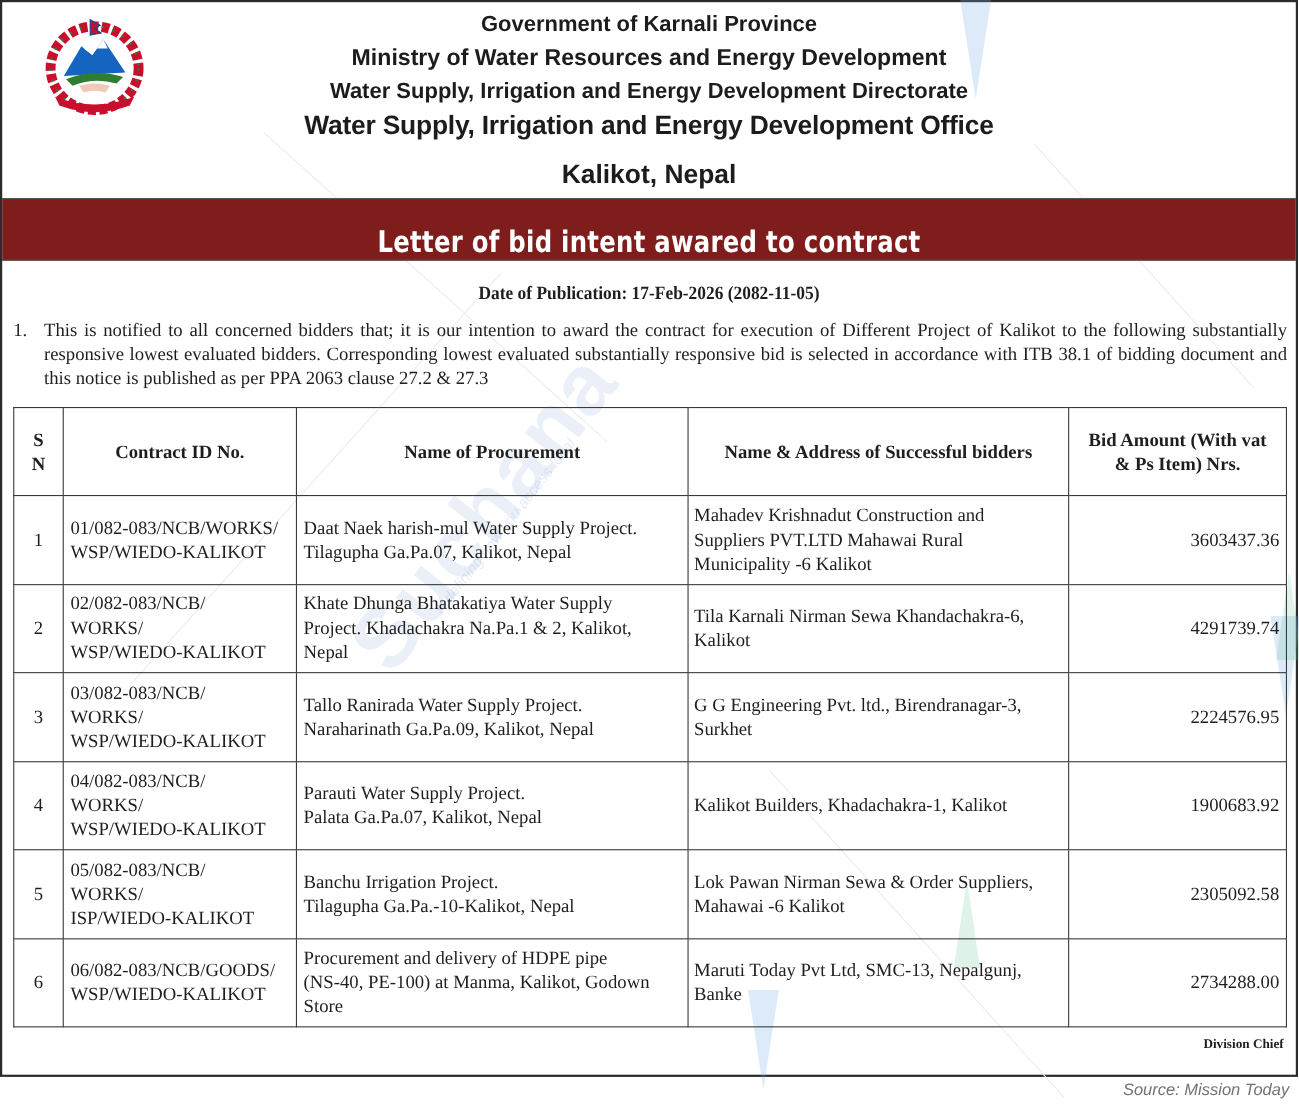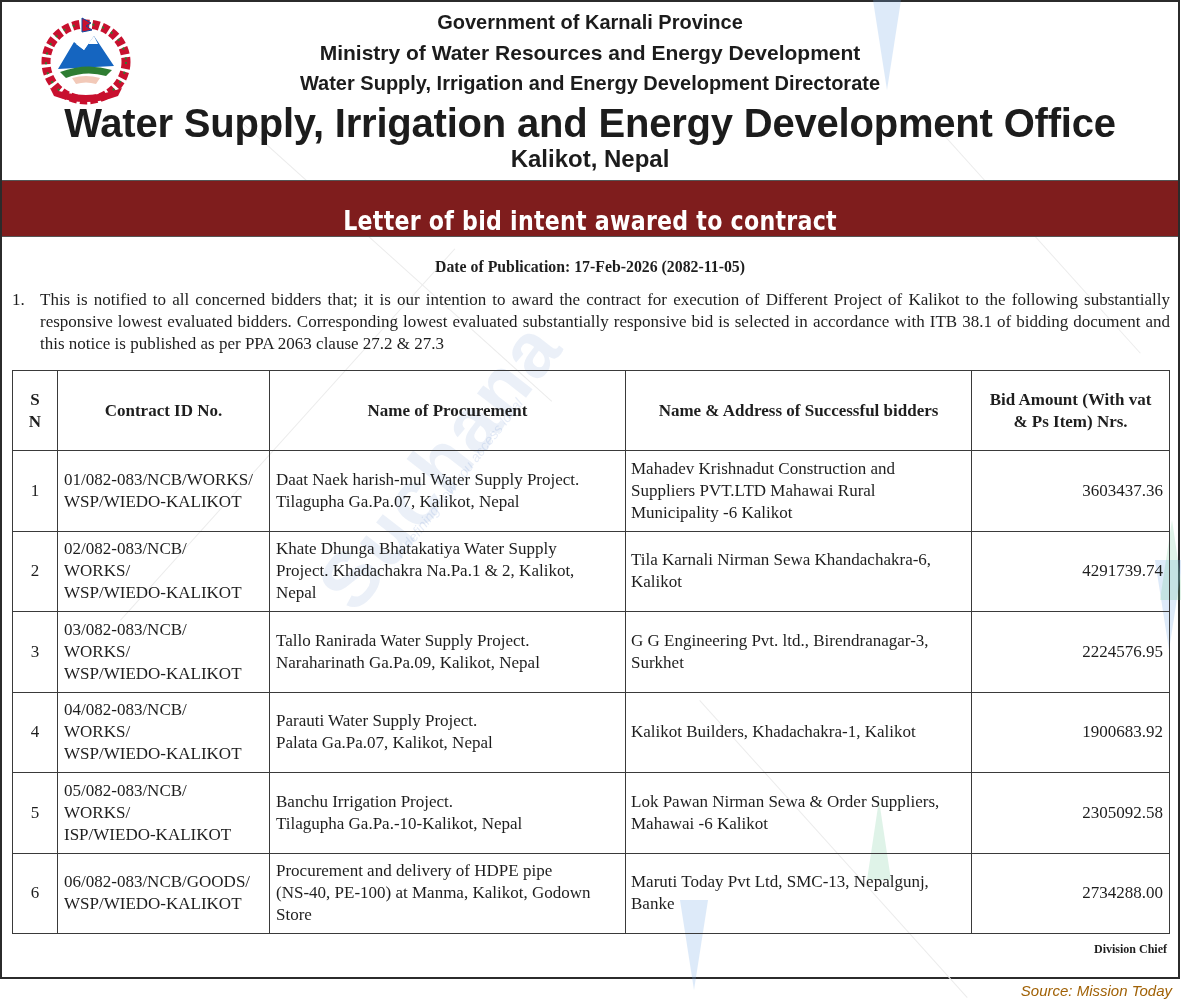--- a/index.html
+++ b/index.html
@@ -18,21 +18,21 @@
     .wm-arrow-green { position: absolute; width: 0; height: 0; border-left: 12px solid transparent; border-right: 12px solid transparent; border-bottom: 80px solid rgba(110,200,150,0.22); }
     .wm-text { position: absolute; font-family: "Liberation Sans", sans-serif; font-weight: bold; color: rgba(90,130,200,0.12); transform: rotate(-52deg); font-size: 78px; letter-spacing: 2px; }
     .wm-sub { position: absolute; font-family: "Liberation Sans", sans-serif; font-style: italic; color: rgba(90,130,200,0.15); transform: rotate(-52deg); font-size: 14px; }
 
     
     .emblem { position: absolute; left: 36px; top: 14px; width: 100px; height: 92px; }
     .header-lines { position: absolute; left: 0; top: 0; width: 1180px; text-align: center; font-family: "Liberation Sans", sans-serif; font-weight: bold; color: #1c1c1c; }
     .h-line1 { position: absolute; left: 0; width: 100%; top: 11px; font-size: 20px; }
     .h-line2 { position: absolute; left: 0; width: 100%; top: 41px; font-size: 21px; }
     .h-line3 { position: absolute; left: 0; width: 100%; top: 72px; font-size: 20px; }
-    .h-line4 { position: absolute; left: 0; width: 100%; top: 101px; font-size: 40px; letter-spacing: -0.2px; }
+    .h-line4 { position: absolute; left: 0; width: 100%; top: 101px; font-size: 24px; letter-spacing: -0.2px; }
     .h-line5 { position: absolute; left: 0; width: 100%; top: 145px; font-size: 24px; }
 
     .banner {
       position: absolute; left: 2px; top: 180px; width: 1176px; height: 57px;
       background: #7f1d1d; border-top: 1px solid #555; border-bottom: 1px solid #555;
       display: flex; align-items: flex-end; justify-content: center;
     }
     .banner-title {
       color: #ffffff; font-family: "DejaVu Sans", sans-serif; font-weight: bold;
       font-size: 27px; transform: scaleX(0.82); letter-spacing: 0.3px;
@@ -56,21 +56,21 @@
     .award-table th { font-weight: bold; text-align: center; height: 80px; padding: 0 6px; }
     .award-table td { height: 80.5px; padding: 0 6px; }
     .award-table td.c-sn { text-align: center; }
     .award-table td.c-amt { text-align: right; }
     .award-table td.c-id { padding-left: 6px; padding-right: 2px; }
     .award-table td.c-proc { padding-left: 6px; padding-right: 4px; }
     .award-table td.c-bidder { padding-left: 5px; padding-right: 3px; }
     .multi { white-space: pre-line; }
 
     .signature { position: absolute; right: 14px; top: 942px; font-size: 12px; font-weight: bold; }
-    .source { position: absolute; right: 9px; top: 982px; font-family: "Liberation Sans", sans-serif; font-style: italic; font-size: 15px; color: #a16207; }
+    .source { position: absolute; right: 9px; top: 982px; font-family: "Liberation Sans", sans-serif; font-style: italic; font-size: 15px; color: #737373; }
   </style>
 </head>
 <body>
 
 <div class="notice-frame"></div>
 
 <div class="wm" style="left:0;top:0;width:1181px;height:1004px;">
   <div class="wm-line" style="left:240px;top:120px;width:420px;transform:rotate(42deg);"></div>
   <div class="wm-line" style="left:940px;top:130px;width:300px;transform:rotate(48deg);"></div>
   <div class="wm-line" style="left:120px;top:620px;width:500px;transform:rotate(-48deg);"></div>

